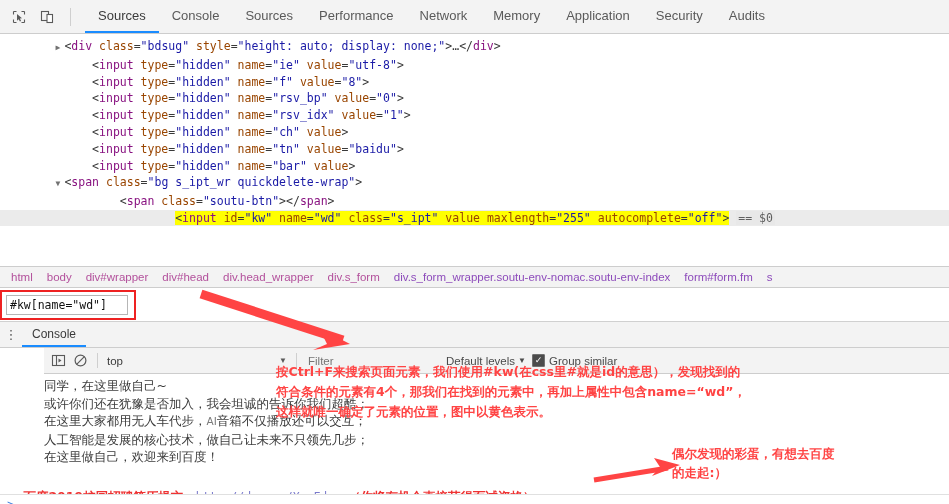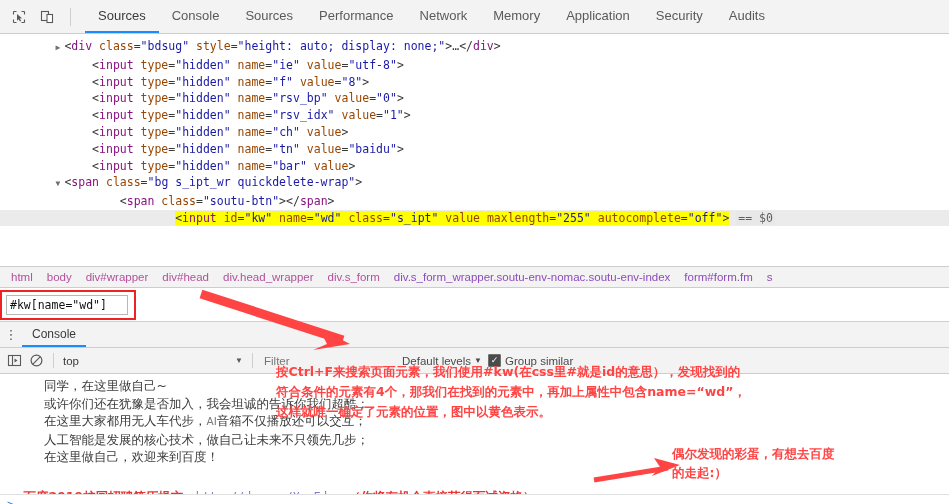--- a/index.html
+++ b/index.html
@@ -84,21 +84,21 @@
          font-size:13px;letter-spacing:0;}
   .dtab{
     display:flex;align-items:center;padding:0 10px;font-size:12px;color:#3b3b3b;
     border-bottom:2px solid transparent;
   }
   .dtab.active{border-bottom-color:#1a8cff;}
   .console-toolbar{
     height:26px;box-sizing:border-box;
     background:#f3f3f3;border-bottom:1px solid #cdcdcd;
     display:flex;align-items:center;gap:6px;padding:0 6px;
-    font-size:11.5px;color:#5a5a5a;
+    font-size:11.5px;color:#5a5a5a;margin-left:44px;
   }
   .ct-icon{width:16px;height:16px;display:flex;align-items:center;justify-content:center;}
   .ct-sep{width:1px;height:15px;background:#cfcfcf;margin:0 3px;}
   .ctx-select{display:flex;align-items:center;gap:4px;width:180px;color:#3b3b3b;}
   .ctx-select .caret{margin-left:auto;font-size:8px;color:#5a5a5a;}
   .filter-input{
     border:none;outline:none;background:transparent;width:130px;
     font-size:11.5px;color:#8a8a8a;font-family:"Liberation Sans",sans-serif;
   }
   .levels{display:flex;align-items:center;gap:3px;white-space:nowrap;color:#4a4a4a;}

